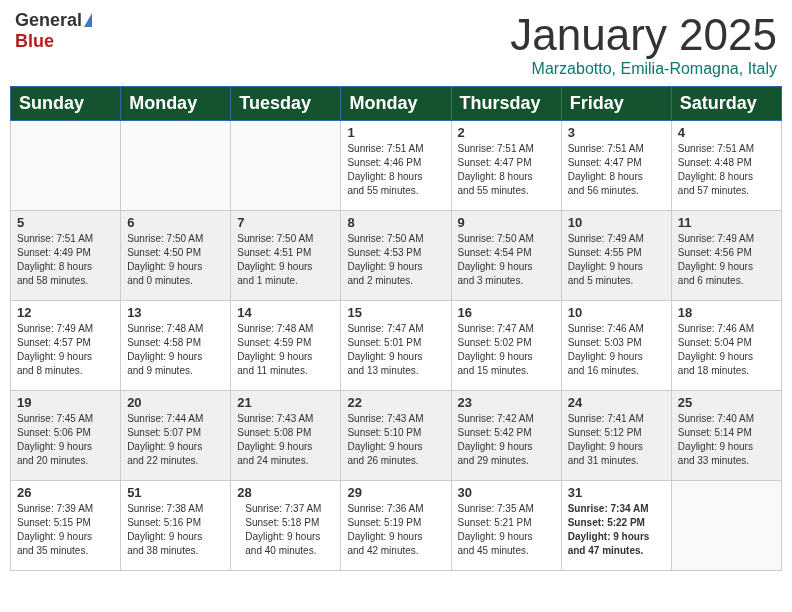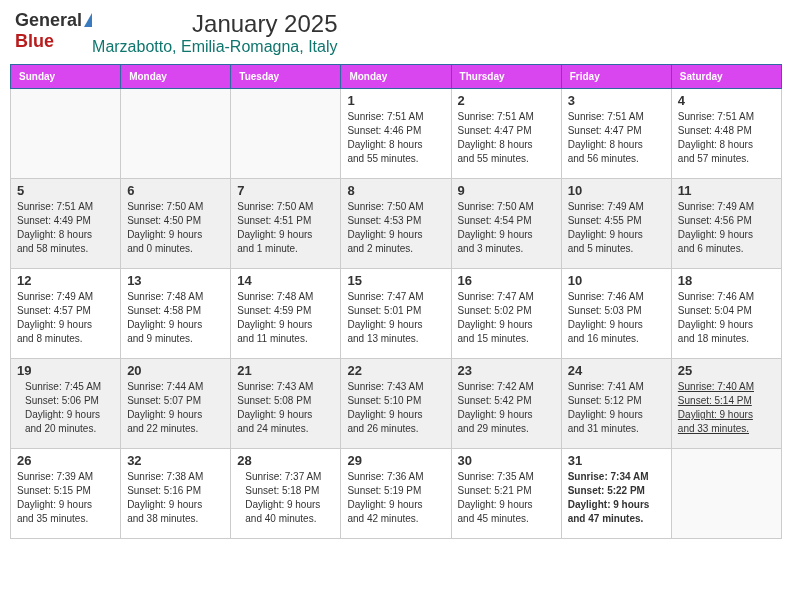--- a/index.html
+++ b/index.html
@@ -5,20 +5,21 @@
     * { box-sizing: border-box; margin: 0; padding: 0; }
     body {
       font-family: Arial, sans-serif;
       background: #fff;
       width: 792px;
       min-height: 612px;
       padding: 10px;
     }
     .header {
       display: flex;
+      justify-content: space-between;
       align-items: flex-start;
       margin-bottom: 8px;
       padding: 0 5px;
     }
     .logo {
       display: flex;
       flex-direction: column;
       align-items: flex-start;
     }
     .logo-text {
@@ -41,39 +42,39 @@
       border-left: 8px solid transparent;
       border-right: 0px solid transparent;
       border-bottom: 14px solid #3a7bbf;
       margin-left: 2px;
       margin-bottom: 2px;
     }
     .title-section {
       text-align: right;
     }
     .month-title {
-      font-size: 24px;
+      font-size: 44px;
       font-weight: normal;
       color: #333;
     }
     .location-title {
       font-size: 16px;
       color: #0f766e;
     }
     .calendar {
       width: 100%;
       border-collapse: collapse;
       border: 1px solid #ccc;
     }
     .calendar th {
-      background-color: #d946ef;
+      background-color: #14532d;
       color: white;
       text-align: left;
       padding: 6px 8px;
-      font-size: 10px;
+      font-size: 18px;
       font-weight: bold;
       border: 1px solid #2d6aa0;
     }
     .calendar td {
       vertical-align: top;
       width: 110px;
       height: 90px;
       padding: 4px 6px;
       border: 1px solid #ccc;
       background: #fff;
@@ -258,21 +259,21 @@
           <div class="day-number">18</div>
           <div class="day-info" style="white-space: pre-line;">Sunrise: 7:46 AM
 Sunset: 5:04 PM
 Daylight: 9 hours
 and 18 minutes.</div>
         </td>
       </tr>
       <tr class="row-shaded">
         <td>
           <div class="day-number">19</div>
-          <div class="day-info" style="white-space: pre-line; margin-left: 8px;">Sunrise: 7:45 AM
+          <div class="day-info" style="white-space: pre-line;">Sunrise: 7:45 AM
 Sunset: 5:06 PM
 Daylight: 9 hours
 and 20 minutes.</div>
         </td>
         <td>
           <div class="day-number">20</div>
           <div class="day-info" style="white-space: pre-line;">Sunrise: 7:44 AM
 Sunset: 5:07 PM
 Daylight: 9 hours
 and 22 minutes.</div>
@@ -300,36 +301,36 @@
         </td>
         <td>
           <div class="day-number">24</div>
           <div class="day-info" style="white-space: pre-line;">Sunrise: 7:41 AM
 Sunset: 5:12 PM
 Daylight: 9 hours
 and 31 minutes.</div>
         </td>
         <td>
           <div class="day-number">25</div>
-          <div class="day-info" style="white-space: pre-line; text-decoration: underline;">Sunrise: 7:40 AM
+          <div class="day-info" style="white-space: pre-line;">Sunrise: 7:40 AM
 Sunset: 5:14 PM
 Daylight: 9 hours
 and 33 minutes.</div>
         </td>
       </tr>
       <tr>
         <td>
           <div class="day-number">26</div>
           <div class="day-info" style="white-space: pre-line;">Sunrise: 7:39 AM
 Sunset: 5:15 PM
 Daylight: 9 hours
 and 35 minutes.</div>
         </td>
         <td>
-          <div class="day-number">32</div>
+          <div class="day-number">51</div>
           <div class="day-info" style="white-space: pre-line;">Sunrise: 7:38 AM
 Sunset: 5:16 PM
 Daylight: 9 hours
 and 38 minutes.</div>
         </td>
         <td>
           <div class="day-number">28</div>
           <div class="day-info" style="white-space: pre-line; margin-left: 8px;">Sunrise: 7:37 AM
 Sunset: 5:18 PM
 Daylight: 9 hours

